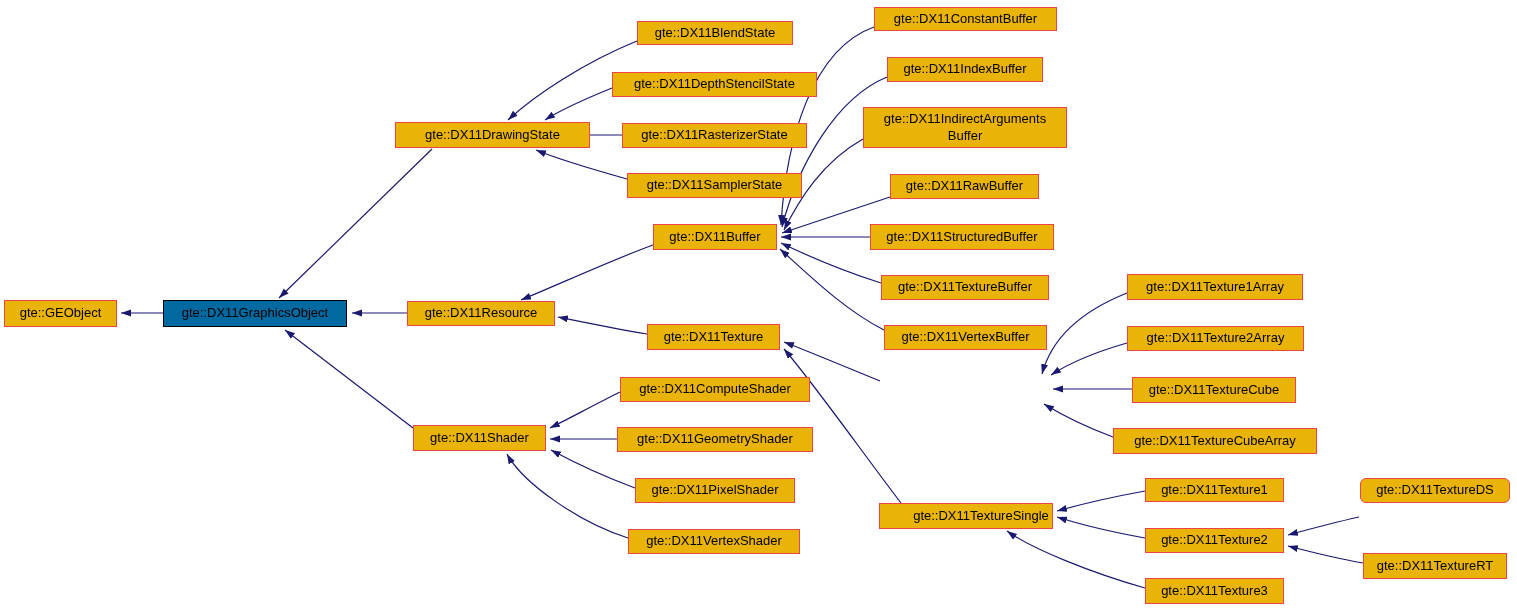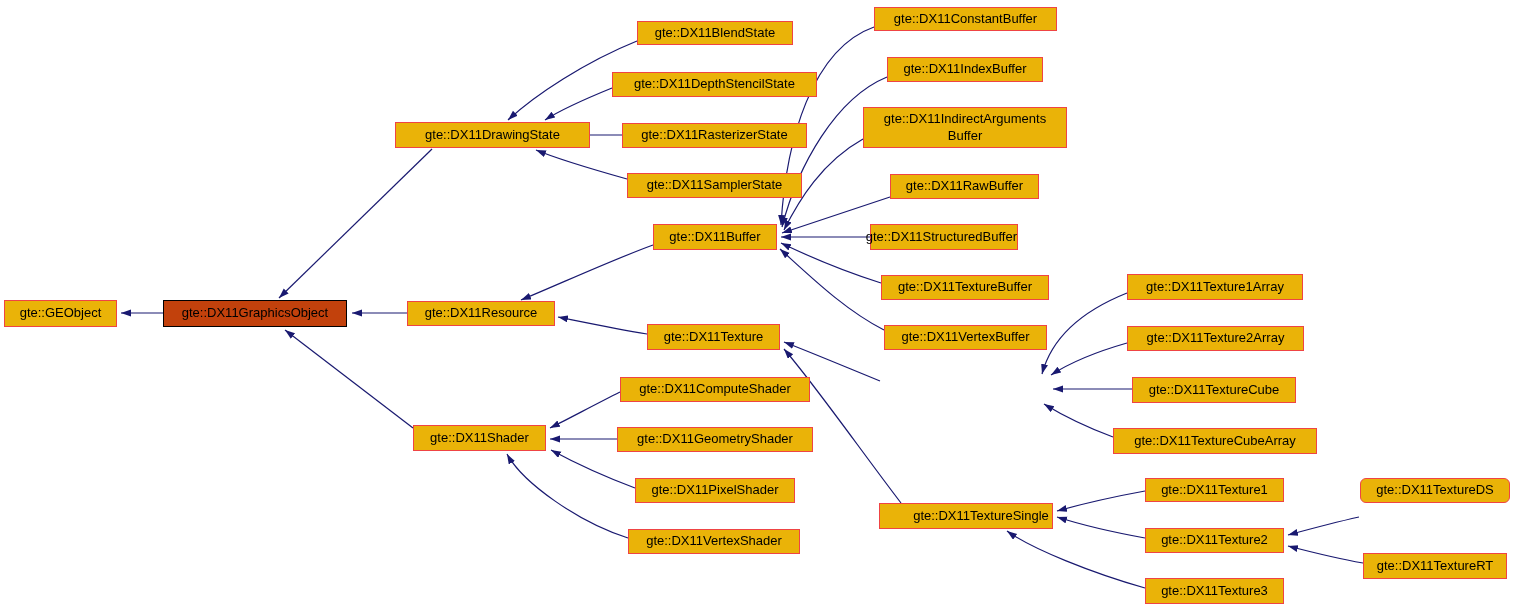--- a/index.html
+++ b/index.html
@@ -20,21 +20,21 @@
     font-size:13px;
     display:flex;
     align-items:center;
     justify-content:center;
     text-align:center;
     white-space:nowrap;
     line-height:1.25;
     z-index:2;
   }
   .node.highlight{
-    background:#c2410c;
+    background:#0369a1;
     border:1px solid #000000;
   }
   .node.multiline{white-space:normal;}
   .node.multiline .lbl{display:block;}
   path.edge{stroke:#191970;stroke-width:1.2;fill:none;}
 </style>
 </head>
 <body>
 
 <div id="canvas">
@@ -112,21 +112,21 @@
   <div class="node" style="left:887px;top:57px;width:156px;height:25px;">
       <span class="lbl">gte::DX11IndexBuffer</span>
     </div>
   <div class="node multiline" style="left:863px;top:107px;width:204px;height:41px;flex-direction:column;">
       <span class="lbl">gte::DX11IndirectArguments</span>
       <span class="lbl">Buffer</span>
     </div>
   <div class="node" style="left:890px;top:174px;width:149px;height:25px;">
       <span class="lbl">gte::DX11RawBuffer</span>
     </div>
-  <div class="node" style="left:870px;top:224px;width:148px;height:26px;justify-content:flex-end;">
+  <div class="node" style="left:870px;top:224px;width:184px;height:26px;">
       <span class="lbl">gte::DX11StructuredBuffer</span>
     </div>
   <div class="node" style="left:881px;top:275px;width:168px;height:25px;">
       <span class="lbl">gte::DX11TextureBuffer</span>
     </div>
   <div class="node" style="left:884px;top:325px;width:163px;height:25px;">
       <span class="lbl">gte::DX11VertexBuffer</span>
     </div>
   <div class="node" style="left:647px;top:324px;width:133px;height:26px;">
       <span class="lbl">gte::DX11Texture</span>

